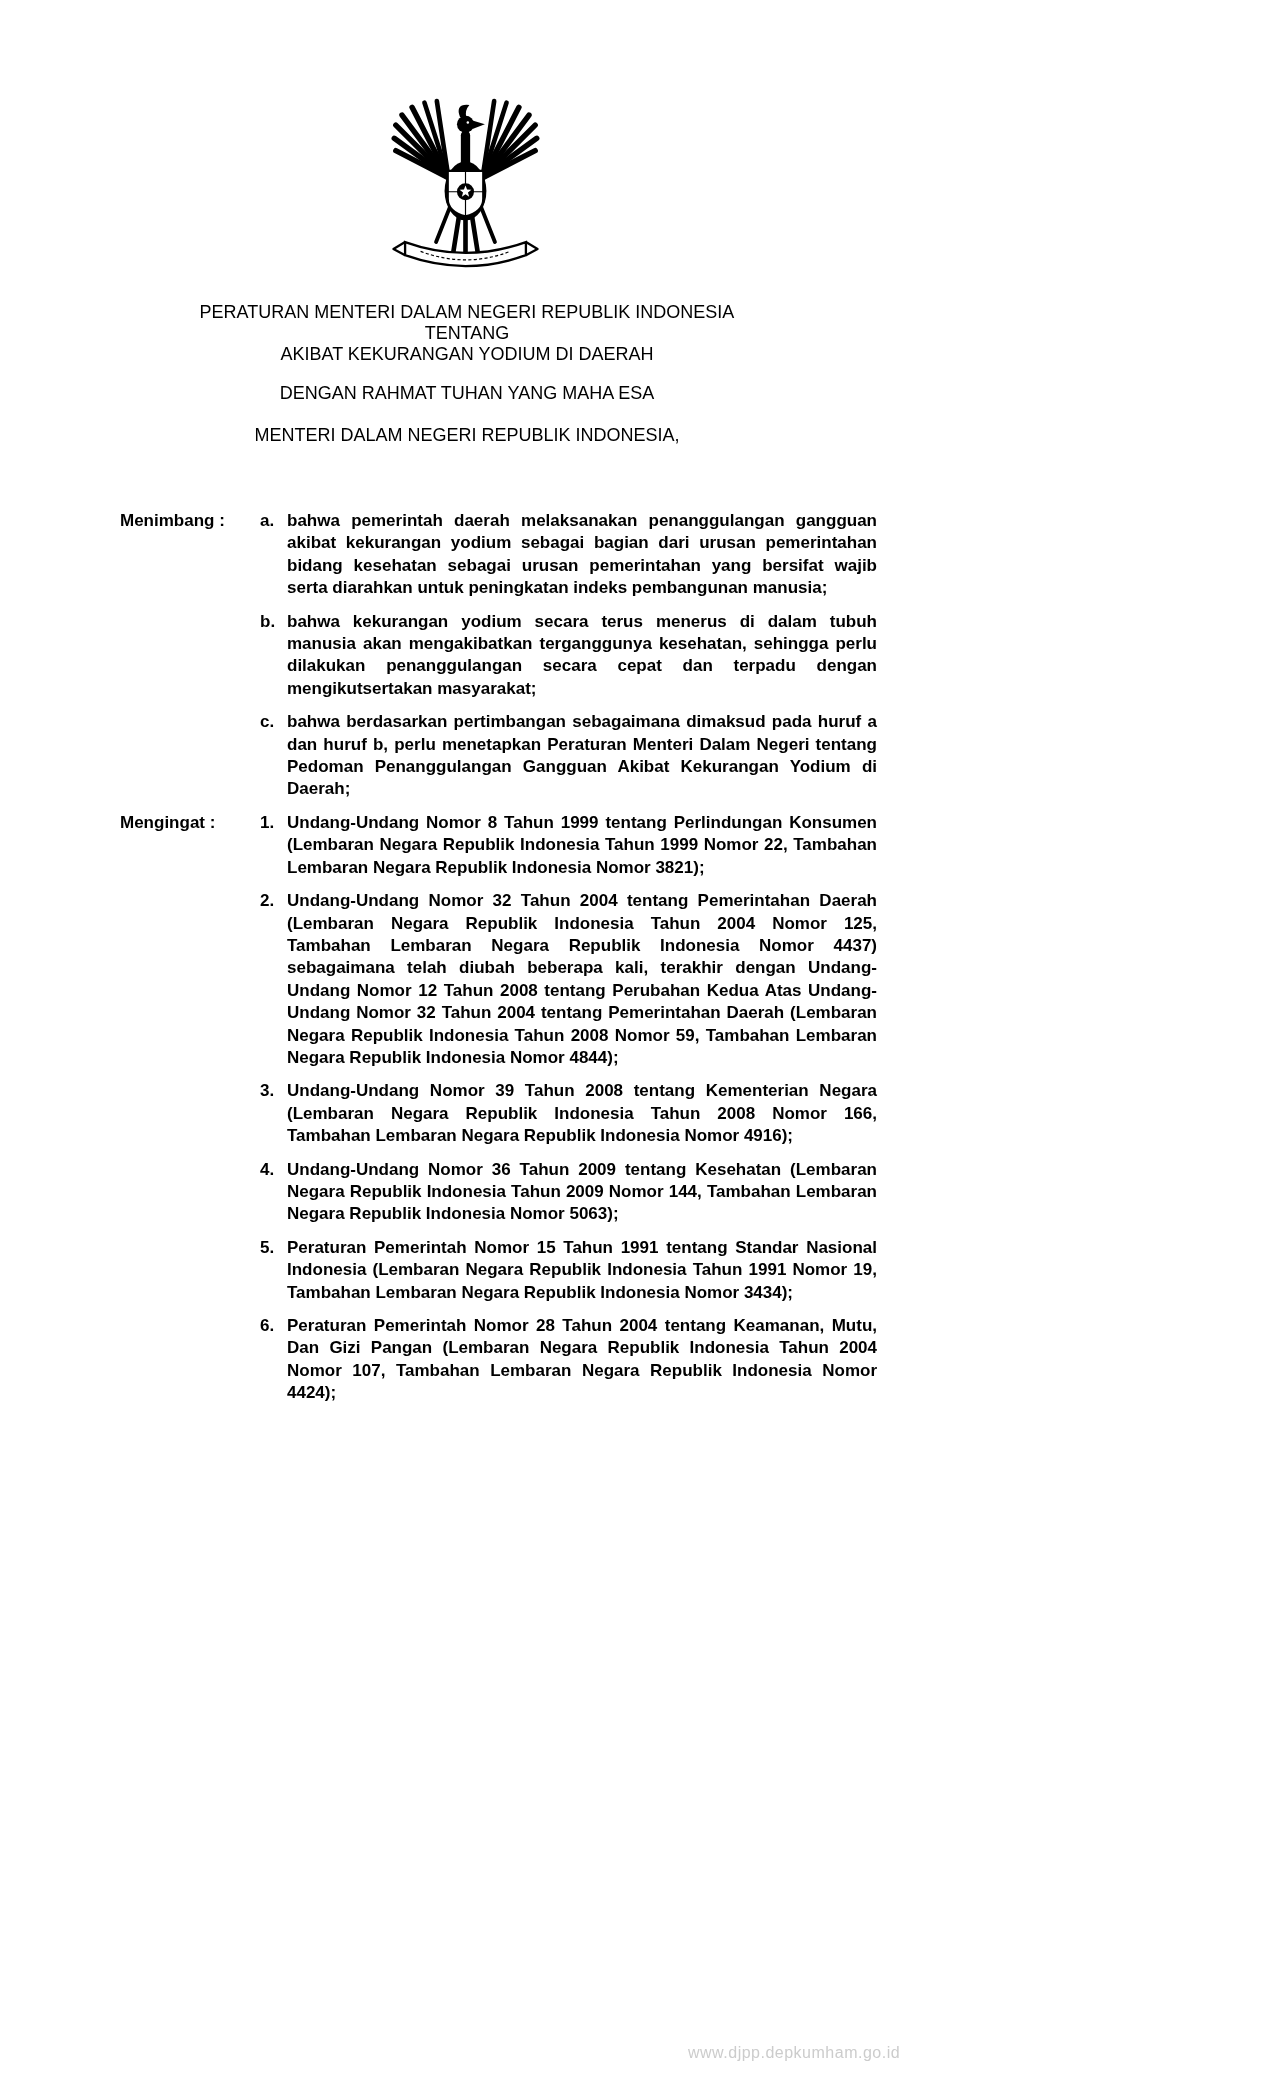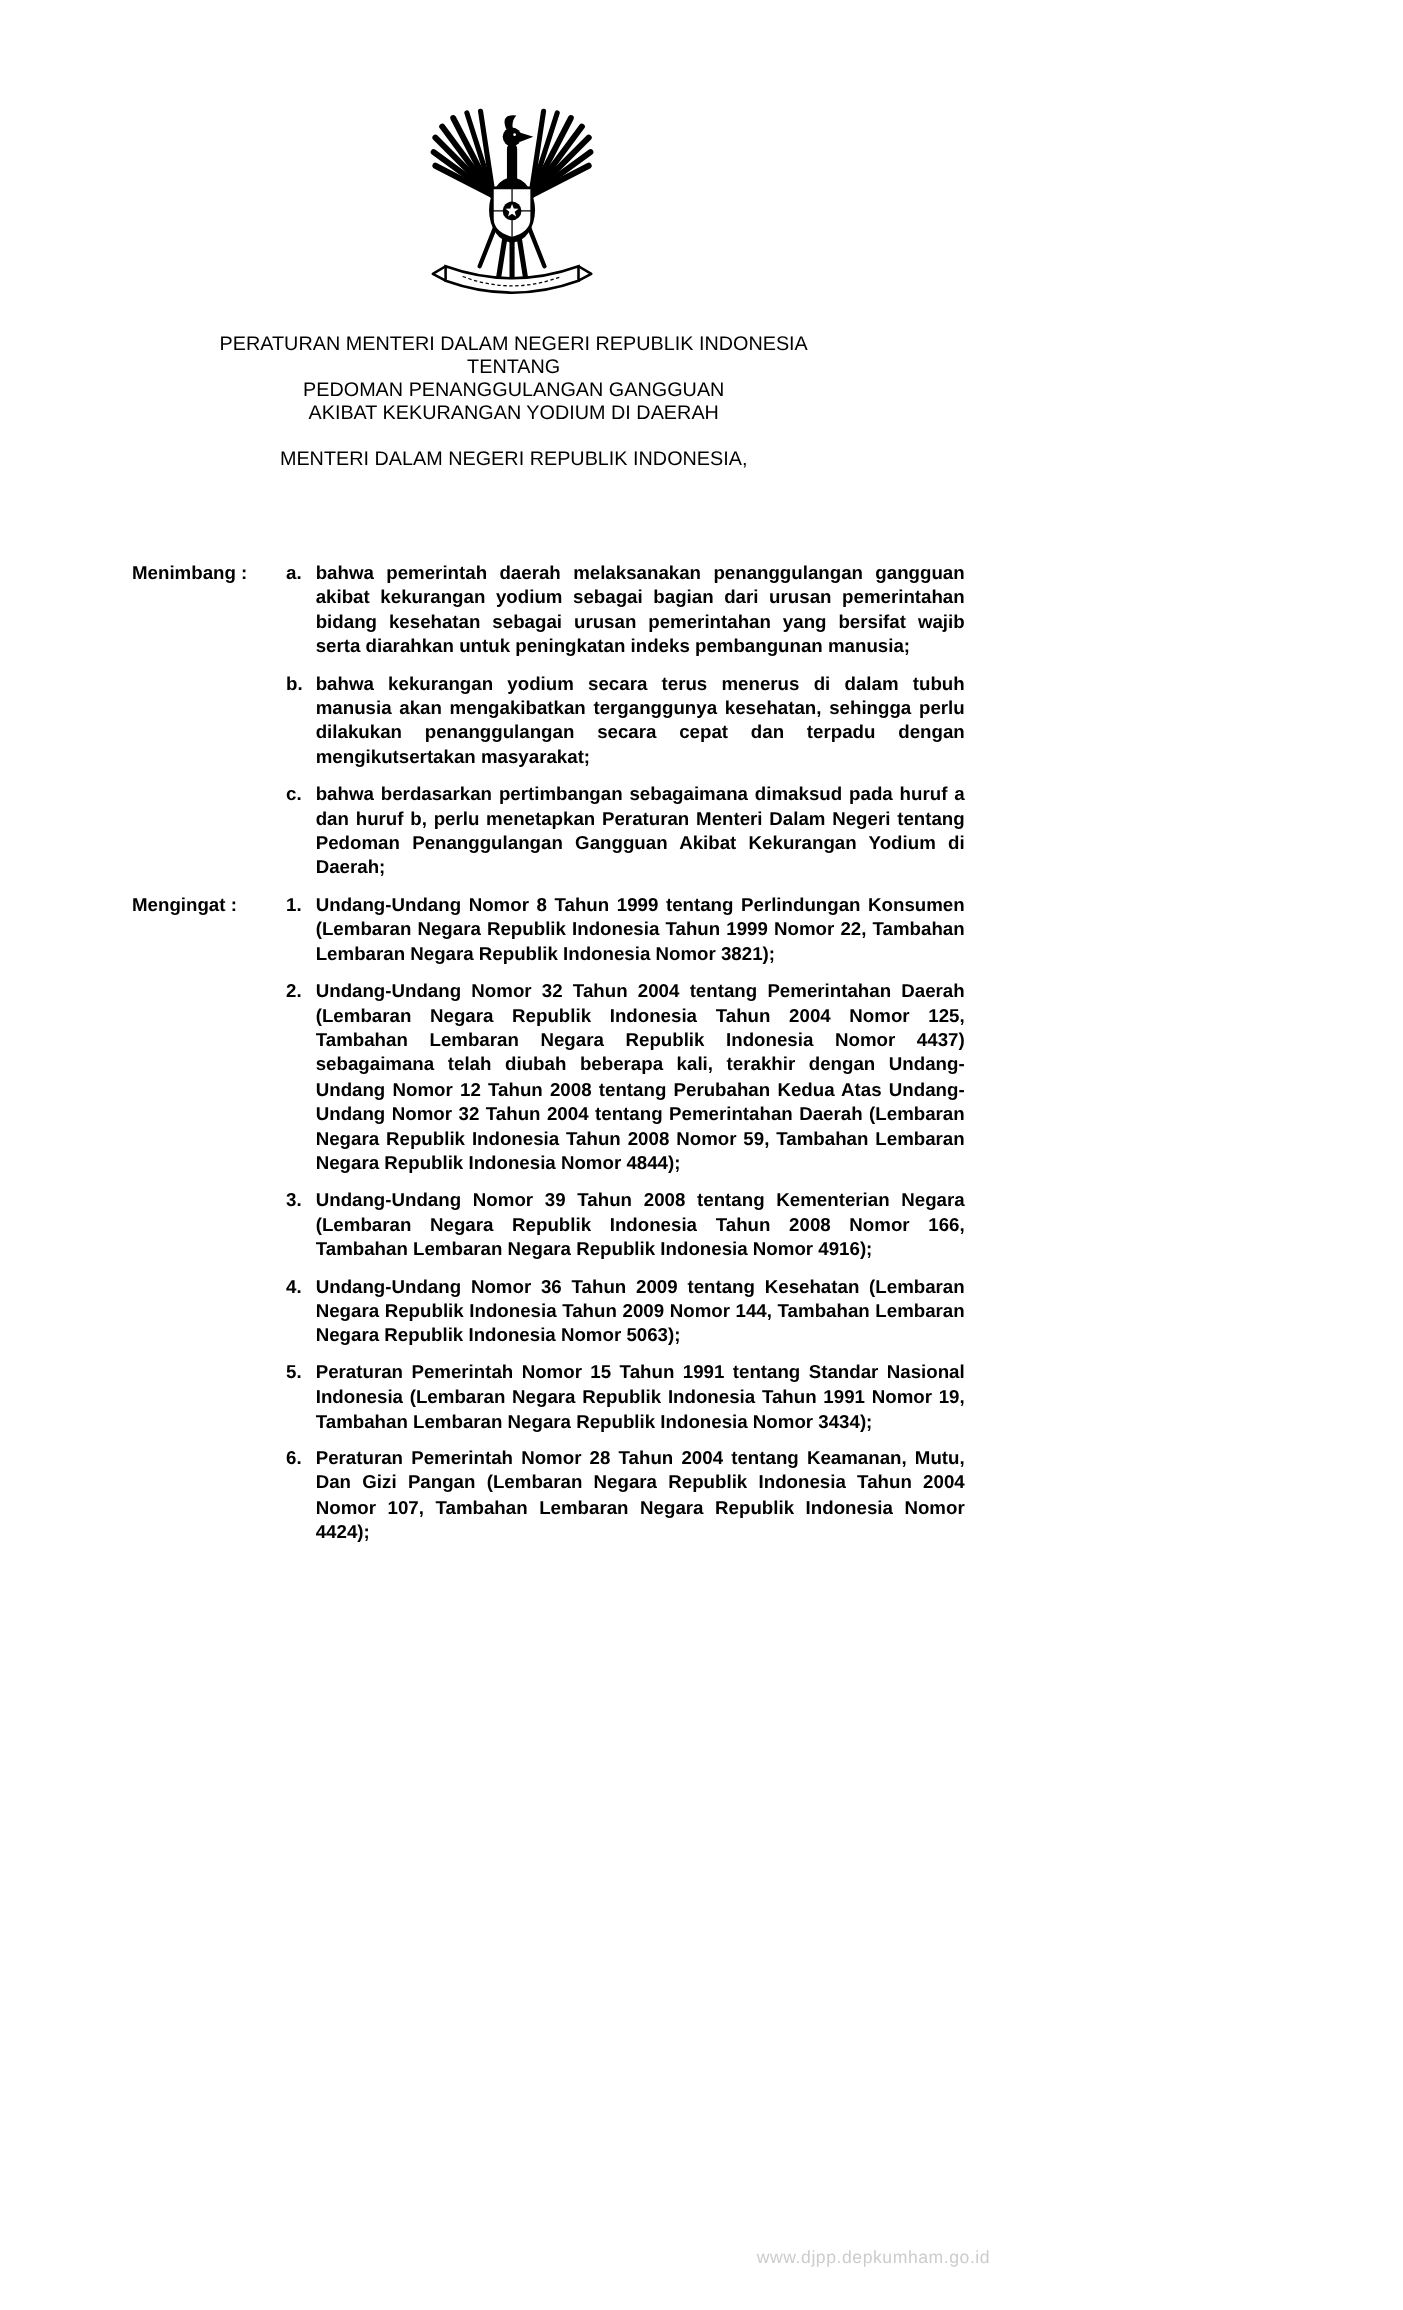--- a/index.html
+++ b/index.html
@@ -83,22 +83,22 @@
       <path d="M77,94 L123,94 L123,130 Q123,147 100,153 Q77,147 77,130 Z" fill="#fff" stroke="#000" stroke-width="3"></path>
       <path d="M77,121 L123,121 M100,94 L100,153" stroke="#000" stroke-width="1.5" fill="none"></path>
       <circle cx="100" cy="121" r="11" fill="#000"></circle>
       <path d="M100,113 L102,118.3 L107.6,118.5 L103.2,122.1 L104.7,127.5 L100,124.4 L95.3,127.5 L96.8,122.1 L92.4,118.5 L98,118.3 Z" fill="#fff"></path>
     </svg>
   </div>
 
   <div class="title-block">
     <div class="title-line">PERATURAN MENTERI DALAM NEGERI REPUBLIK INDONESIA</div>
     <div class="title-line">TENTANG</div>
-    <div class="title-line">PEDOMAN PENANGGULANGAN GANGGUAN</div>
     <div class="title-line">AKIBAT KEKURANGAN YODIUM DI DAERAH</div>
+    <div class="grace">DENGAN RAHMAT TUHAN YANG MAHA ESA</div>
     <div class="authority">MENTERI DALAM NEGERI REPUBLIK INDONESIA,</div>
   </div>
 
   <div class="body-block">
 
     <div class="section">
       <div class="section-label">Menimbang :</div>
       <div class="section-items">
         <div class="item">
           <div class="item-marker">a.</div>

